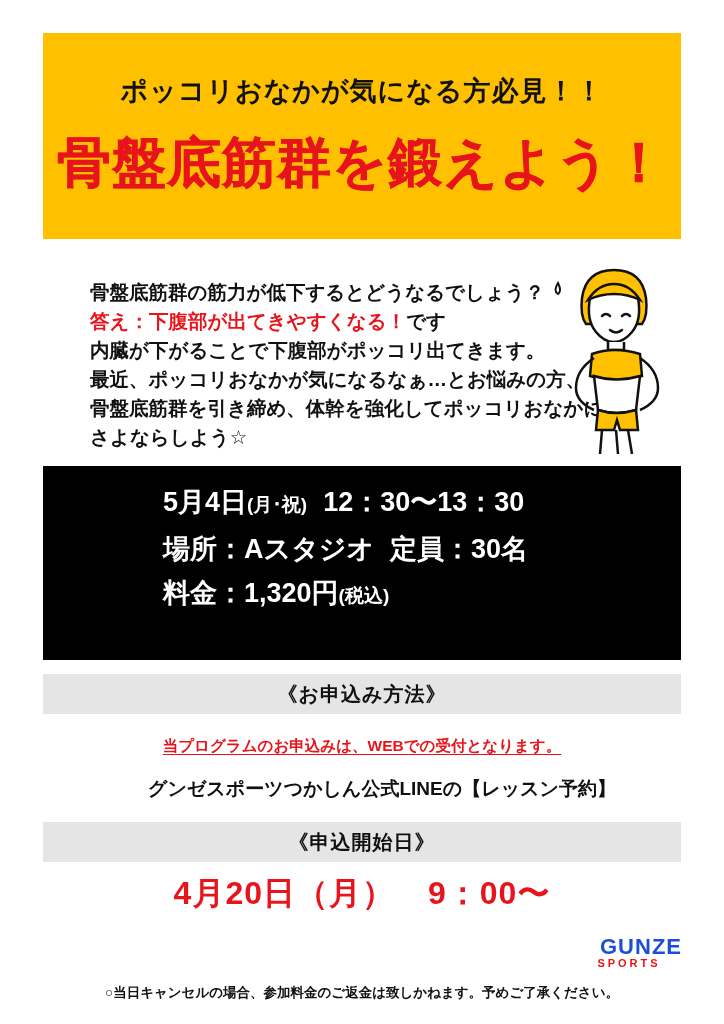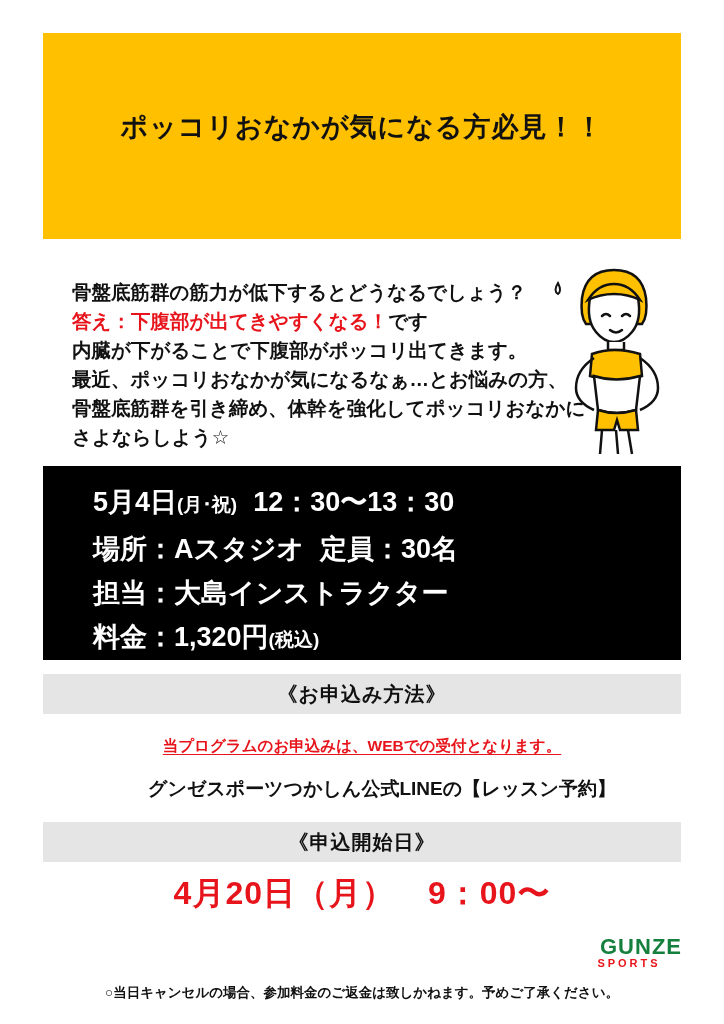--- a/index.html
+++ b/index.html
@@ -57,20 +57,21 @@
     left: 72px;
     top: 278px;
     width: 430px;
   }
   .copy-line {
     font-size: 19.5px;
     font-weight: bold;
     color: #111111;
     line-height: 29px;
     white-space: nowrap;
+    margin-left: 18px;
   }
   .copy-line.red {
     color: #E8141B;
   }
   .copy-line .blk {
     color: #111111;
   }
 
   
   .illustration {
@@ -91,21 +92,21 @@
     background: #000000;
     color: #ffffff;
     padding: 14px 0 0 0;
     box-sizing: border-box;
   }
   .info-line {
     font-size: 27px;
     font-weight: bold;
     color: #ffffff;
     line-height: 44px;
-    padding-left: 50px;
+    padding-left: 120px;
     white-space: nowrap;
   }
   .info-line .small {
     font-size: 19px;
   }
   .info-line .gap {
     display: inline-block;
     width: 16px;
   }
 
@@ -180,39 +181,40 @@
   .logo {
     position: absolute;
     right: 42px;
     top: 936px;
     text-align: center;
     line-height: 1;
   }
   .logo-main {
     font-size: 22px;
     font-weight: bold;
-    color: #15803d;
+    color: #1d4ed8;
     letter-spacing: 1px;
     margin-left: 24px;
   }
   .logo-sub {
     font-size: 11px;
     font-weight: bold;
     color: #E8141B;
     letter-spacing: 3px;
     margin-top: 0;
   }
 </style>
 </head>
 <body>
 
 <div class="page">
 
   <div class="header-banner">
     <div class="header-sub">ポッコリおなかが気になる方必見！！</div>
+    <div class="header-main">骨盤底筋群を鍛えよう！</div>
   </div>
 
   <div class="copy-block">
     <div class="copy-line">骨盤底筋群の筋力が低下するとどうなるでしょう？</div>
     <div class="copy-line red"><span>答え：下腹部が出てきやすくなる！</span><span class="blk">です</span></div>
     <div class="copy-line">内臓が下がることで下腹部がポッコリ出てきます。</div>
     <div class="copy-line">最近、ポッコリおなかが気になるなぁ…とお悩みの方、</div>
     <div class="copy-line">骨盤底筋群を引き締め、体幹を強化してポッコリおなかに</div>
     <div class="copy-line">さよならしよう☆</div>
   </div>
@@ -246,21 +248,20 @@
 
       <path d="M62 172 l-2 24" fill="none" stroke="#111" stroke-width="2.5"></path>
       <path d="M76 172 l2 24" fill="none" stroke="#111" stroke-width="2.5"></path>
       <path d="M88 172 l4 24" fill="none" stroke="#111" stroke-width="2.5"></path>
     </svg>
   </div>
 
   <div class="info-box">
     <div class="info-line"><span>5月4日</span><span class="small">(月･祝)</span><span class="gap"></span><span>12：30〜13：30</span></div>
     <div class="info-line"><span>場所：Aスタジオ</span><span class="gap"></span><span>定員：30名</span></div>
-    <div class="info-line">担当：大島インストラクター</div>
     <div class="info-line"><span>料金：1,320円</span><span class="small">(税込)</span></div>
   </div>
 
   <div class="bar" id="bar-apply">《お申込み方法》</div>
   <div class="apply-note">当プログラムのお申込みは、WEBでの受付となります。</div>
   <div class="apply-line">グンゼスポーツつかしん公式LINEの【レッスン予約】</div>
 
   <div class="bar" id="bar-start">《申込開始日》</div>
   <div class="start-date">4月20日（月）　9：00〜</div>
 

